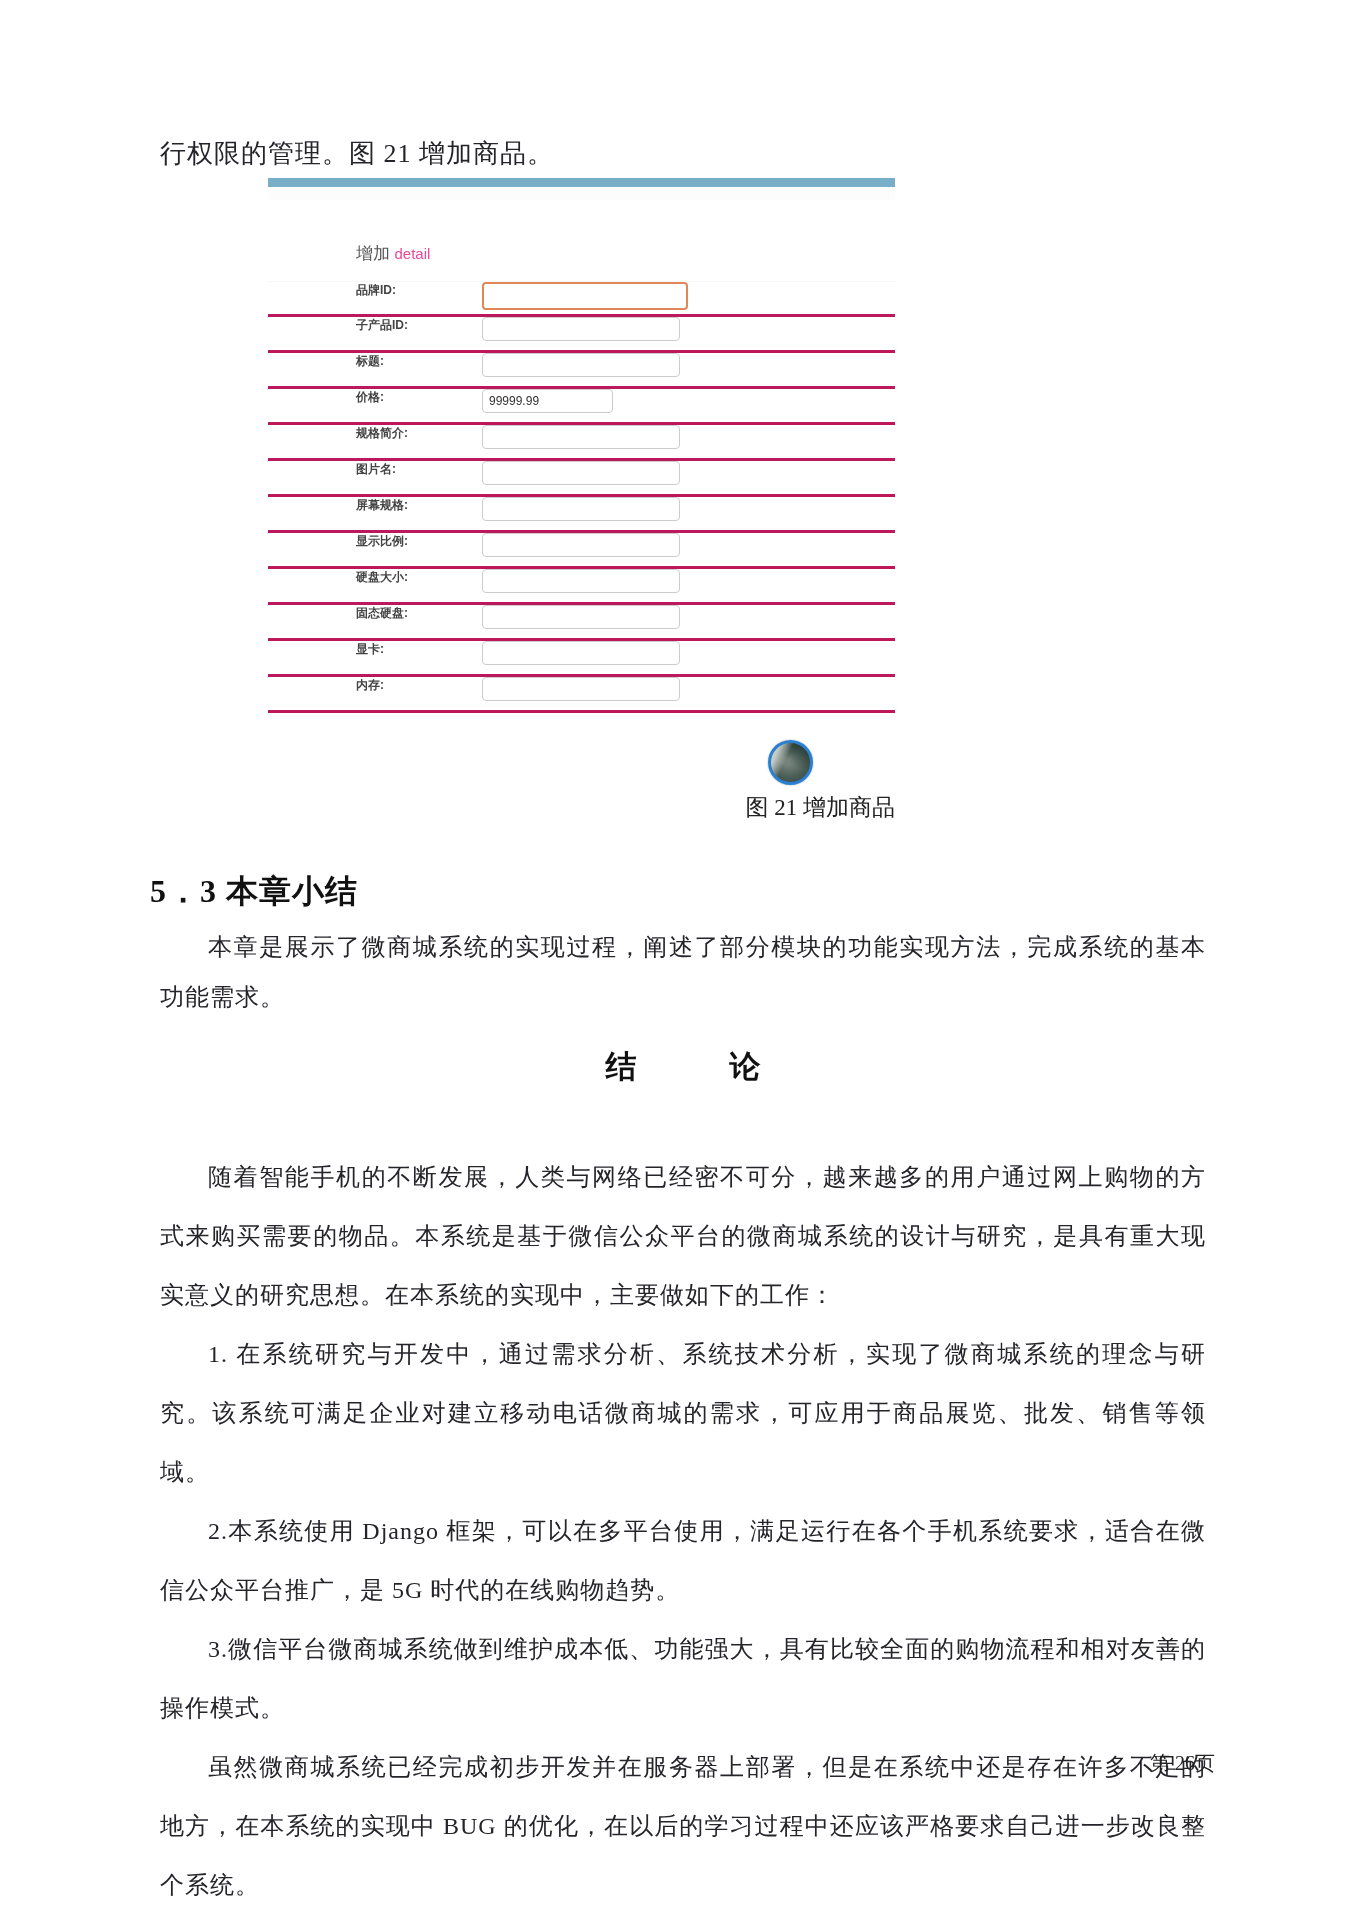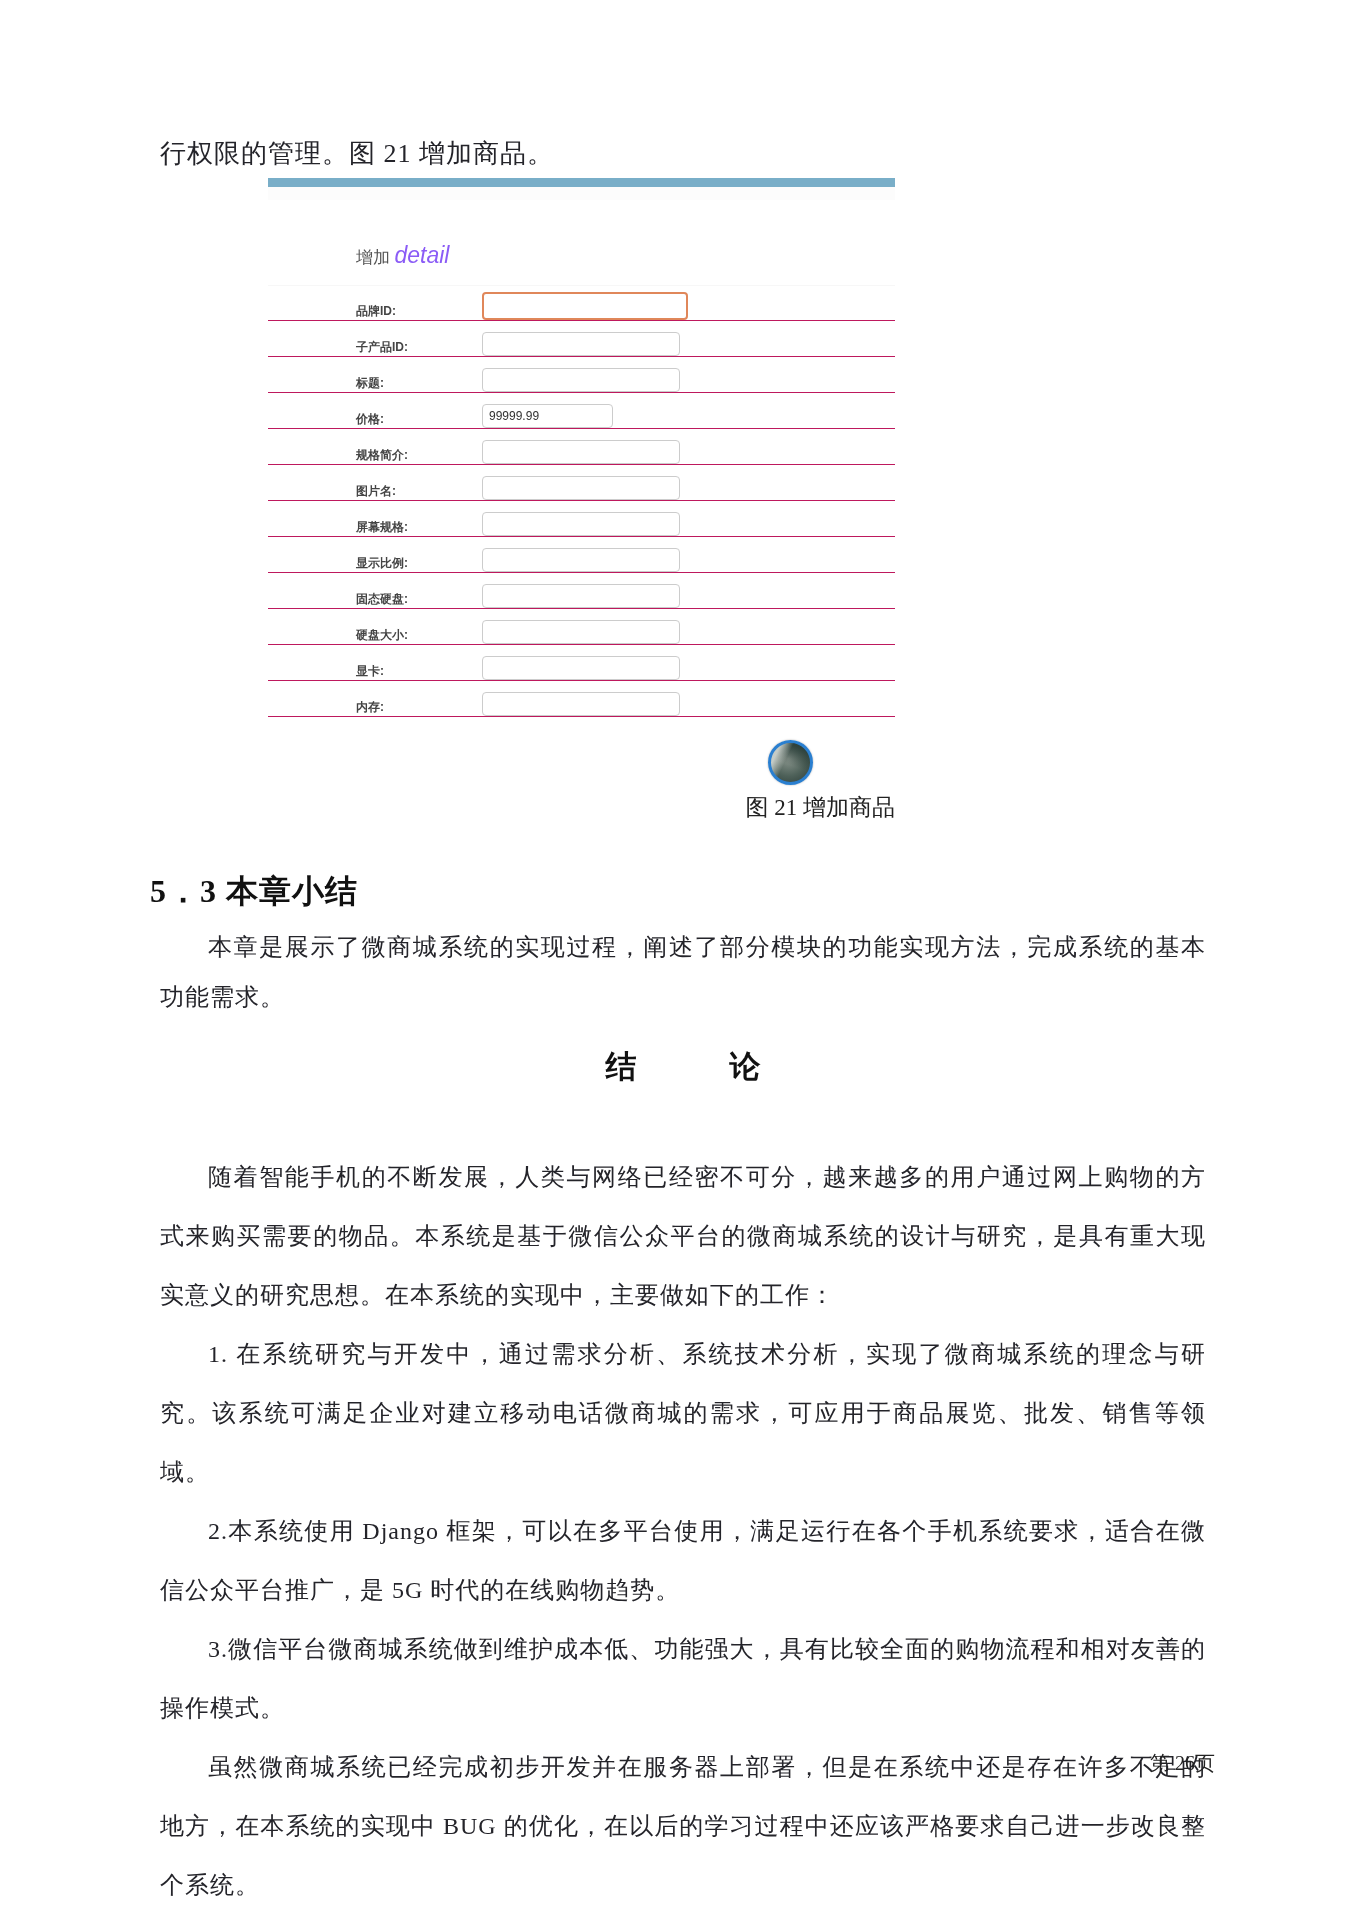--- a/index.html
+++ b/index.html
@@ -47,25 +47,25 @@
   
   .screenshot {
     position:absolute; left:268px; top:178px; width:627px; height:602px;
     background:#ffffff; overflow:hidden;
     font-family:"Liberation Sans","DejaVu Sans",sans-serif;
   }
   .ss-topbar { width:100%; height:9px; background:#79aec8; }
   .ss-breadcrumb { width:100%; height:13px; background:#fcfcfc; }
   .ss-header { margin:42px 0 0 88px; }
   .ss-title-zh { font-size:17px; color:#555; }
-  .ss-title-en { font-size:23px; color:#8b5cf6;font-style:italic; }
+  .ss-title-en { font-size:15px; color:#ec4899; }
   .ss-rows { margin-top:16px; }
   .ss-row {
-    display:flex; align-items:flex-end; height:36px;
-    padding-left:88px; border-bottom:1px solid #be185d;
+    display:flex; align-items:flex-start; height:36px;
+    padding-left:88px; border-bottom:3px solid #be185d;
   }
   .ss-row:first-child { border-top:1px solid #f7f7f7; }
   .ss-label {
     width:126px; flex:0 0 126px;
     font-size:12px; font-weight:bold; color:#444;
   }
   .ss-input {
     width:198px; height:24px; border:1px solid #cccccc; border-radius:4px;
     background:#ffffff; font-size:12px; color:#333; padding:0 6px;
     font-family:"Liberation Sans","DejaVu Sans",sans-serif; outline:none;
@@ -135,26 +135,26 @@
       <input class="ss-input" type="text" style="">
     </div>
 
     <div class="ss-row">
       <span class="ss-label">显示比例:</span>
       <input class="ss-input" type="text" style="">
     </div>
 
 
     <div class="ss-row">
-      <span class="ss-label">固态硬盘:</span>
+      <span class="ss-label">硬盘大小:</span>
       <input class="ss-input" type="text" style="">
     </div>
 
     <div class="ss-row">
-      <span class="ss-label">硬盘大小:</span>
+      <span class="ss-label">固态硬盘:</span>
       <input class="ss-input" type="text" style="">
     </div>
 
     <div class="ss-row">
       <span class="ss-label">显卡:</span>
       <input class="ss-input" type="text" style="">
     </div>
 
     <div class="ss-row">
       <span class="ss-label">内存:</span>

